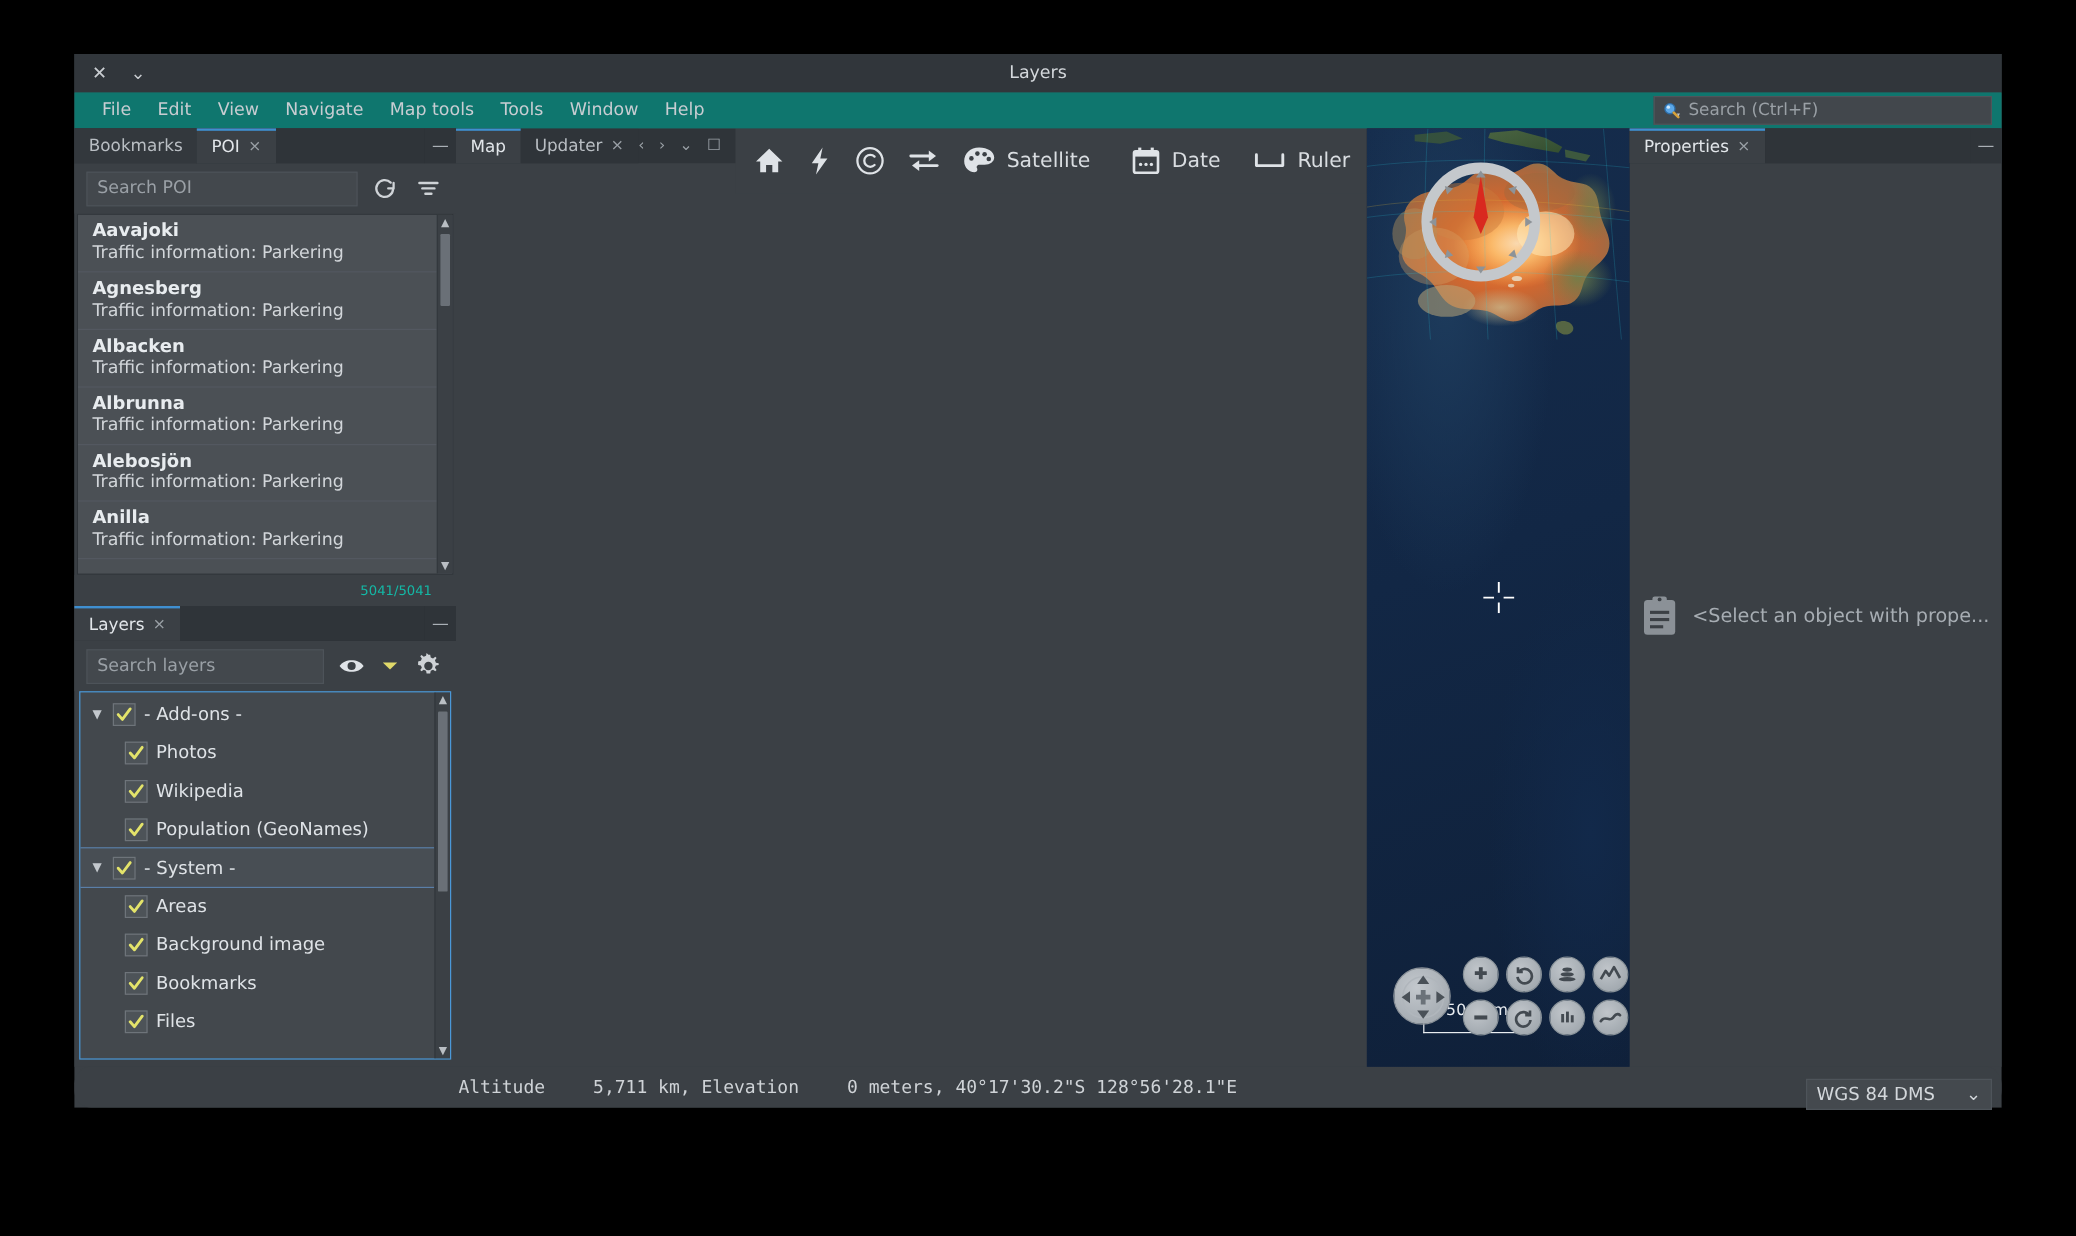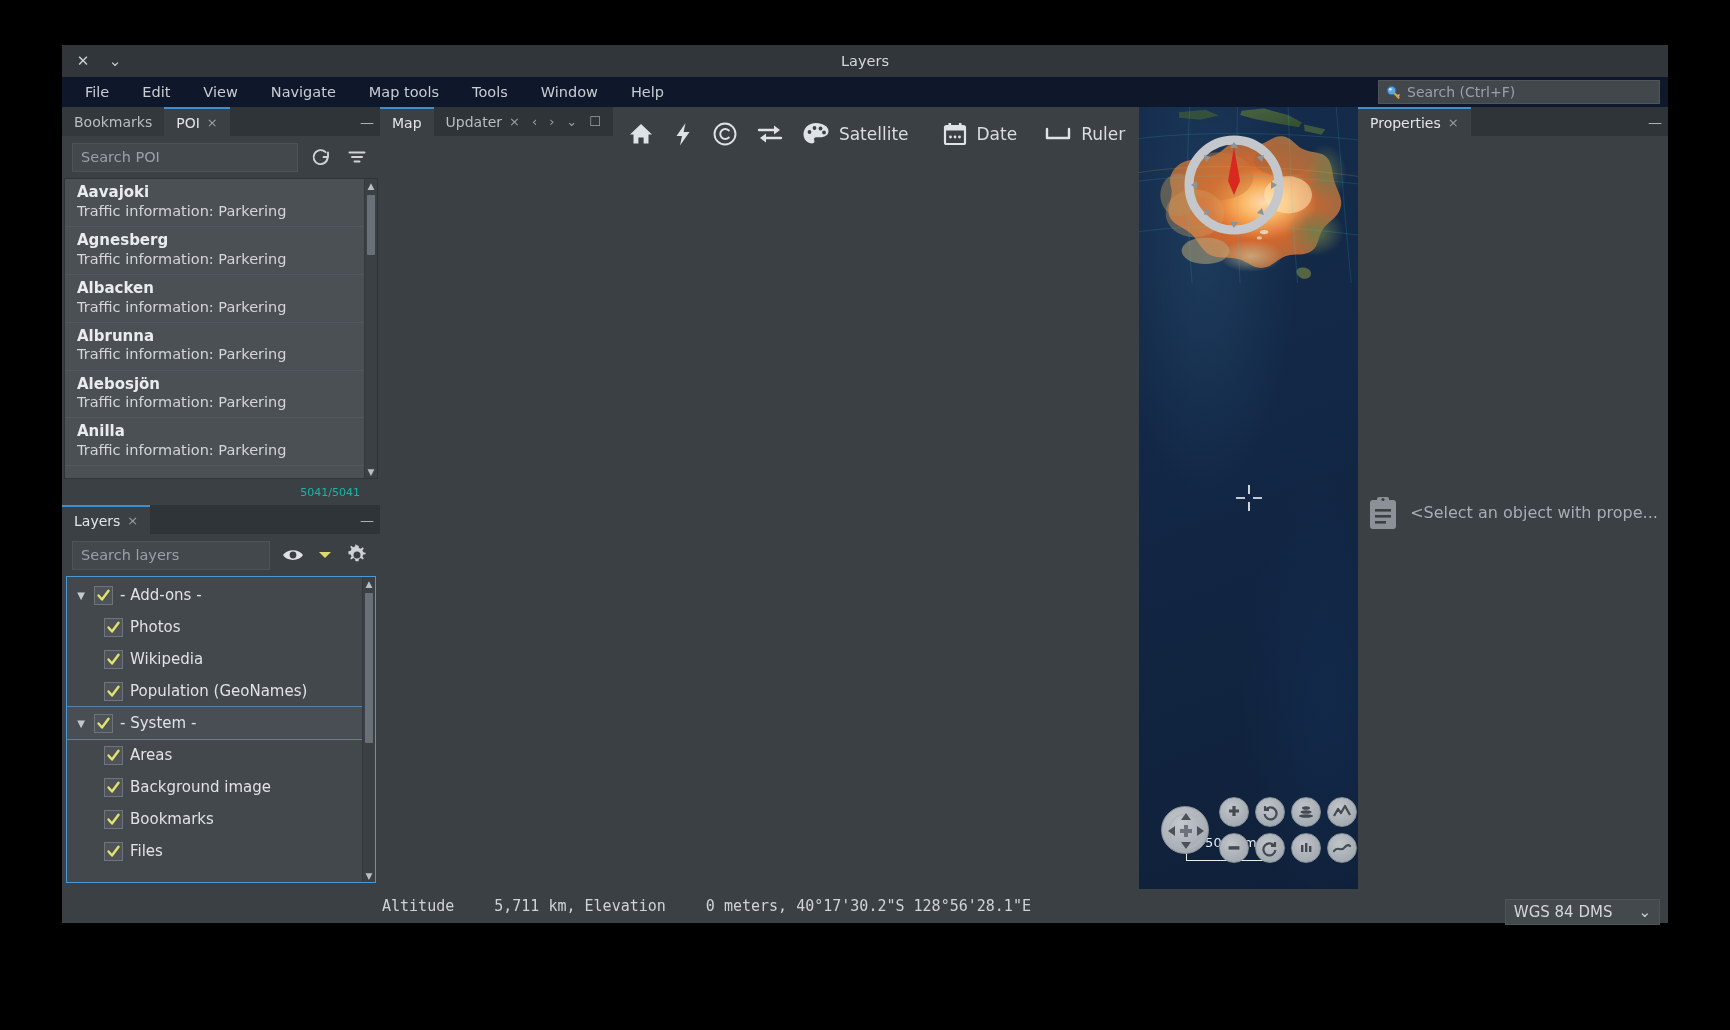--- a/index.html
+++ b/index.html
@@ -25,22 +25,22 @@
   }
   .tb-btns { display:flex; align-items:center; gap:14px; padding-left: 12px; }
   .tb-btn { width:18px; height:18px; display:flex; align-items:center; justify-content:center;
             color:#c9cdd1; font-size:15px; line-height:1; cursor:pointer; }
   .tb-title {
     position:absolute; left:0; right:0; text-align:center;
     font-size: 14.5px; color: #d4d8dc; pointer-events:none;
   }
   
   .menubar {
-    height: 30px; background: #0f172a; flex: 0 0 30px;
-    display:flex; align-items:center; padding-left: 12px; gap: 11px;
+    height: 30px; background: #0f766e; flex: 0 0 30px;
+    display:flex; align-items:center; padding-left: 12px; gap: 0;
     position: relative;
   }
   .menu-item {
     font-size: 14.5px; color: #c8cdd2;
     padding: 3px 11px; cursor: pointer; white-space: nowrap;
   }
   .search-box {
     position:absolute; right: 8px; top: 3px;
     width: 282px; height: 24px;
     background: #42474c; border: 1px solid #4f555b;

